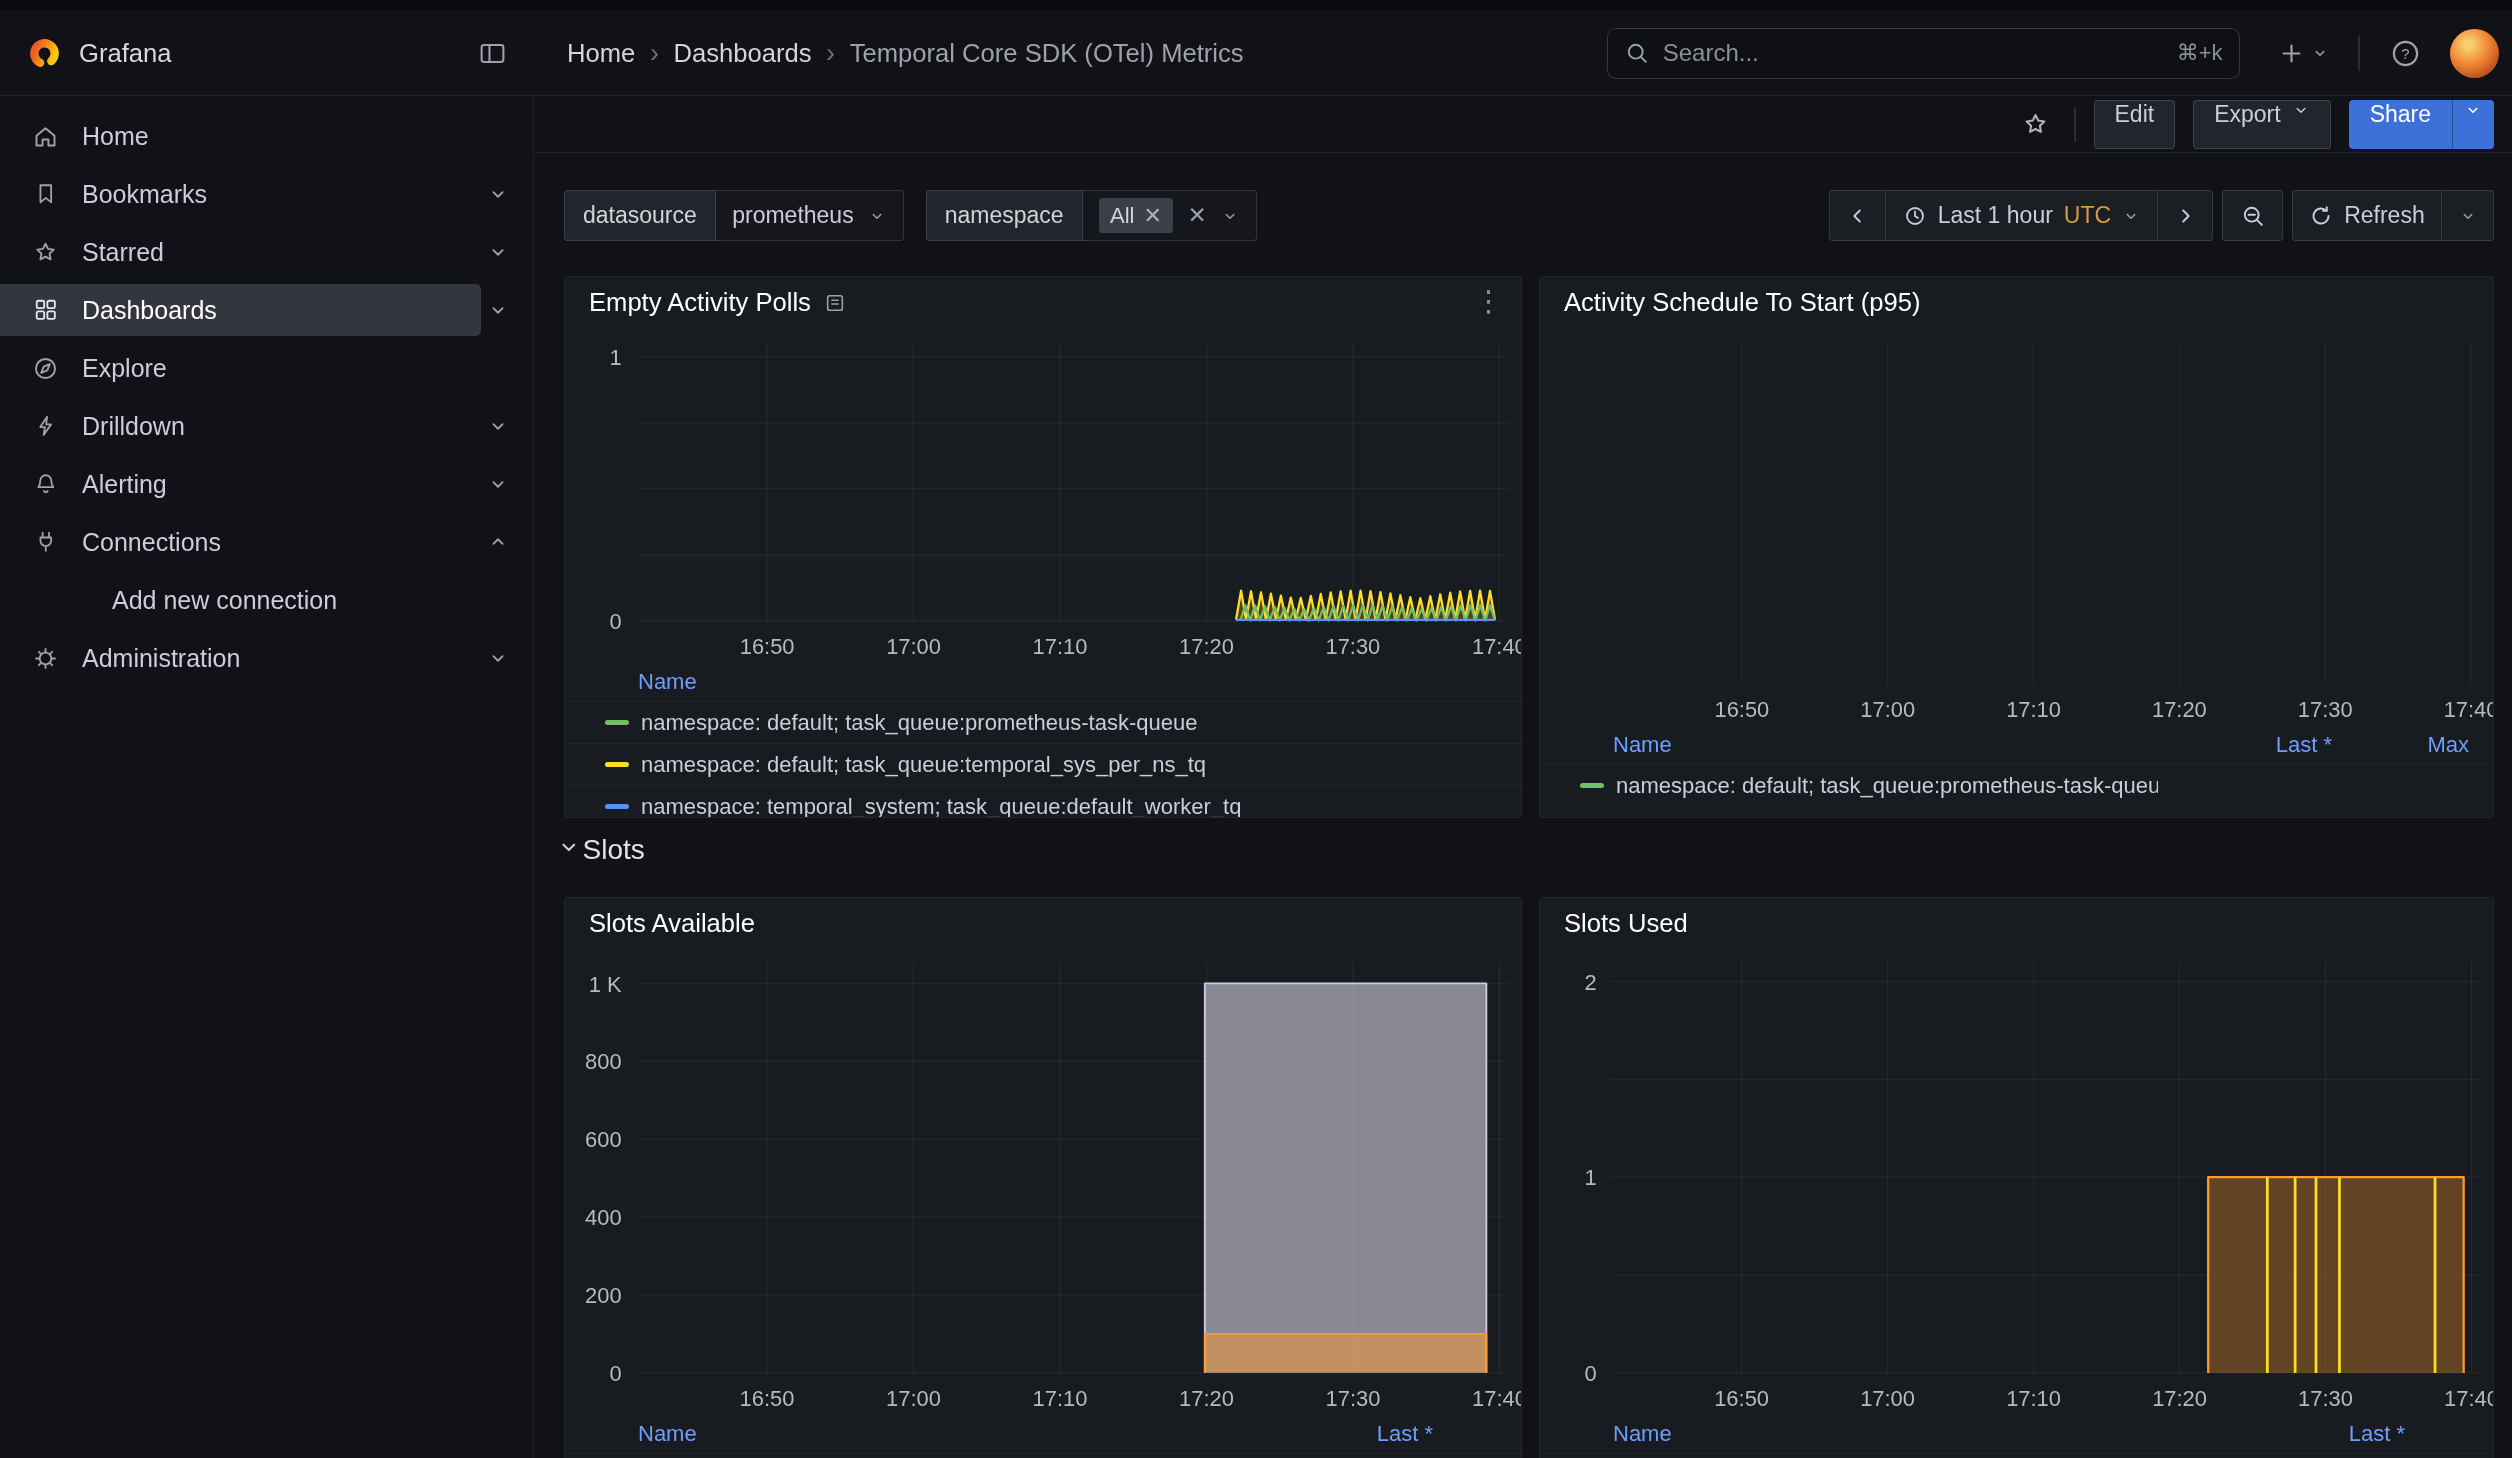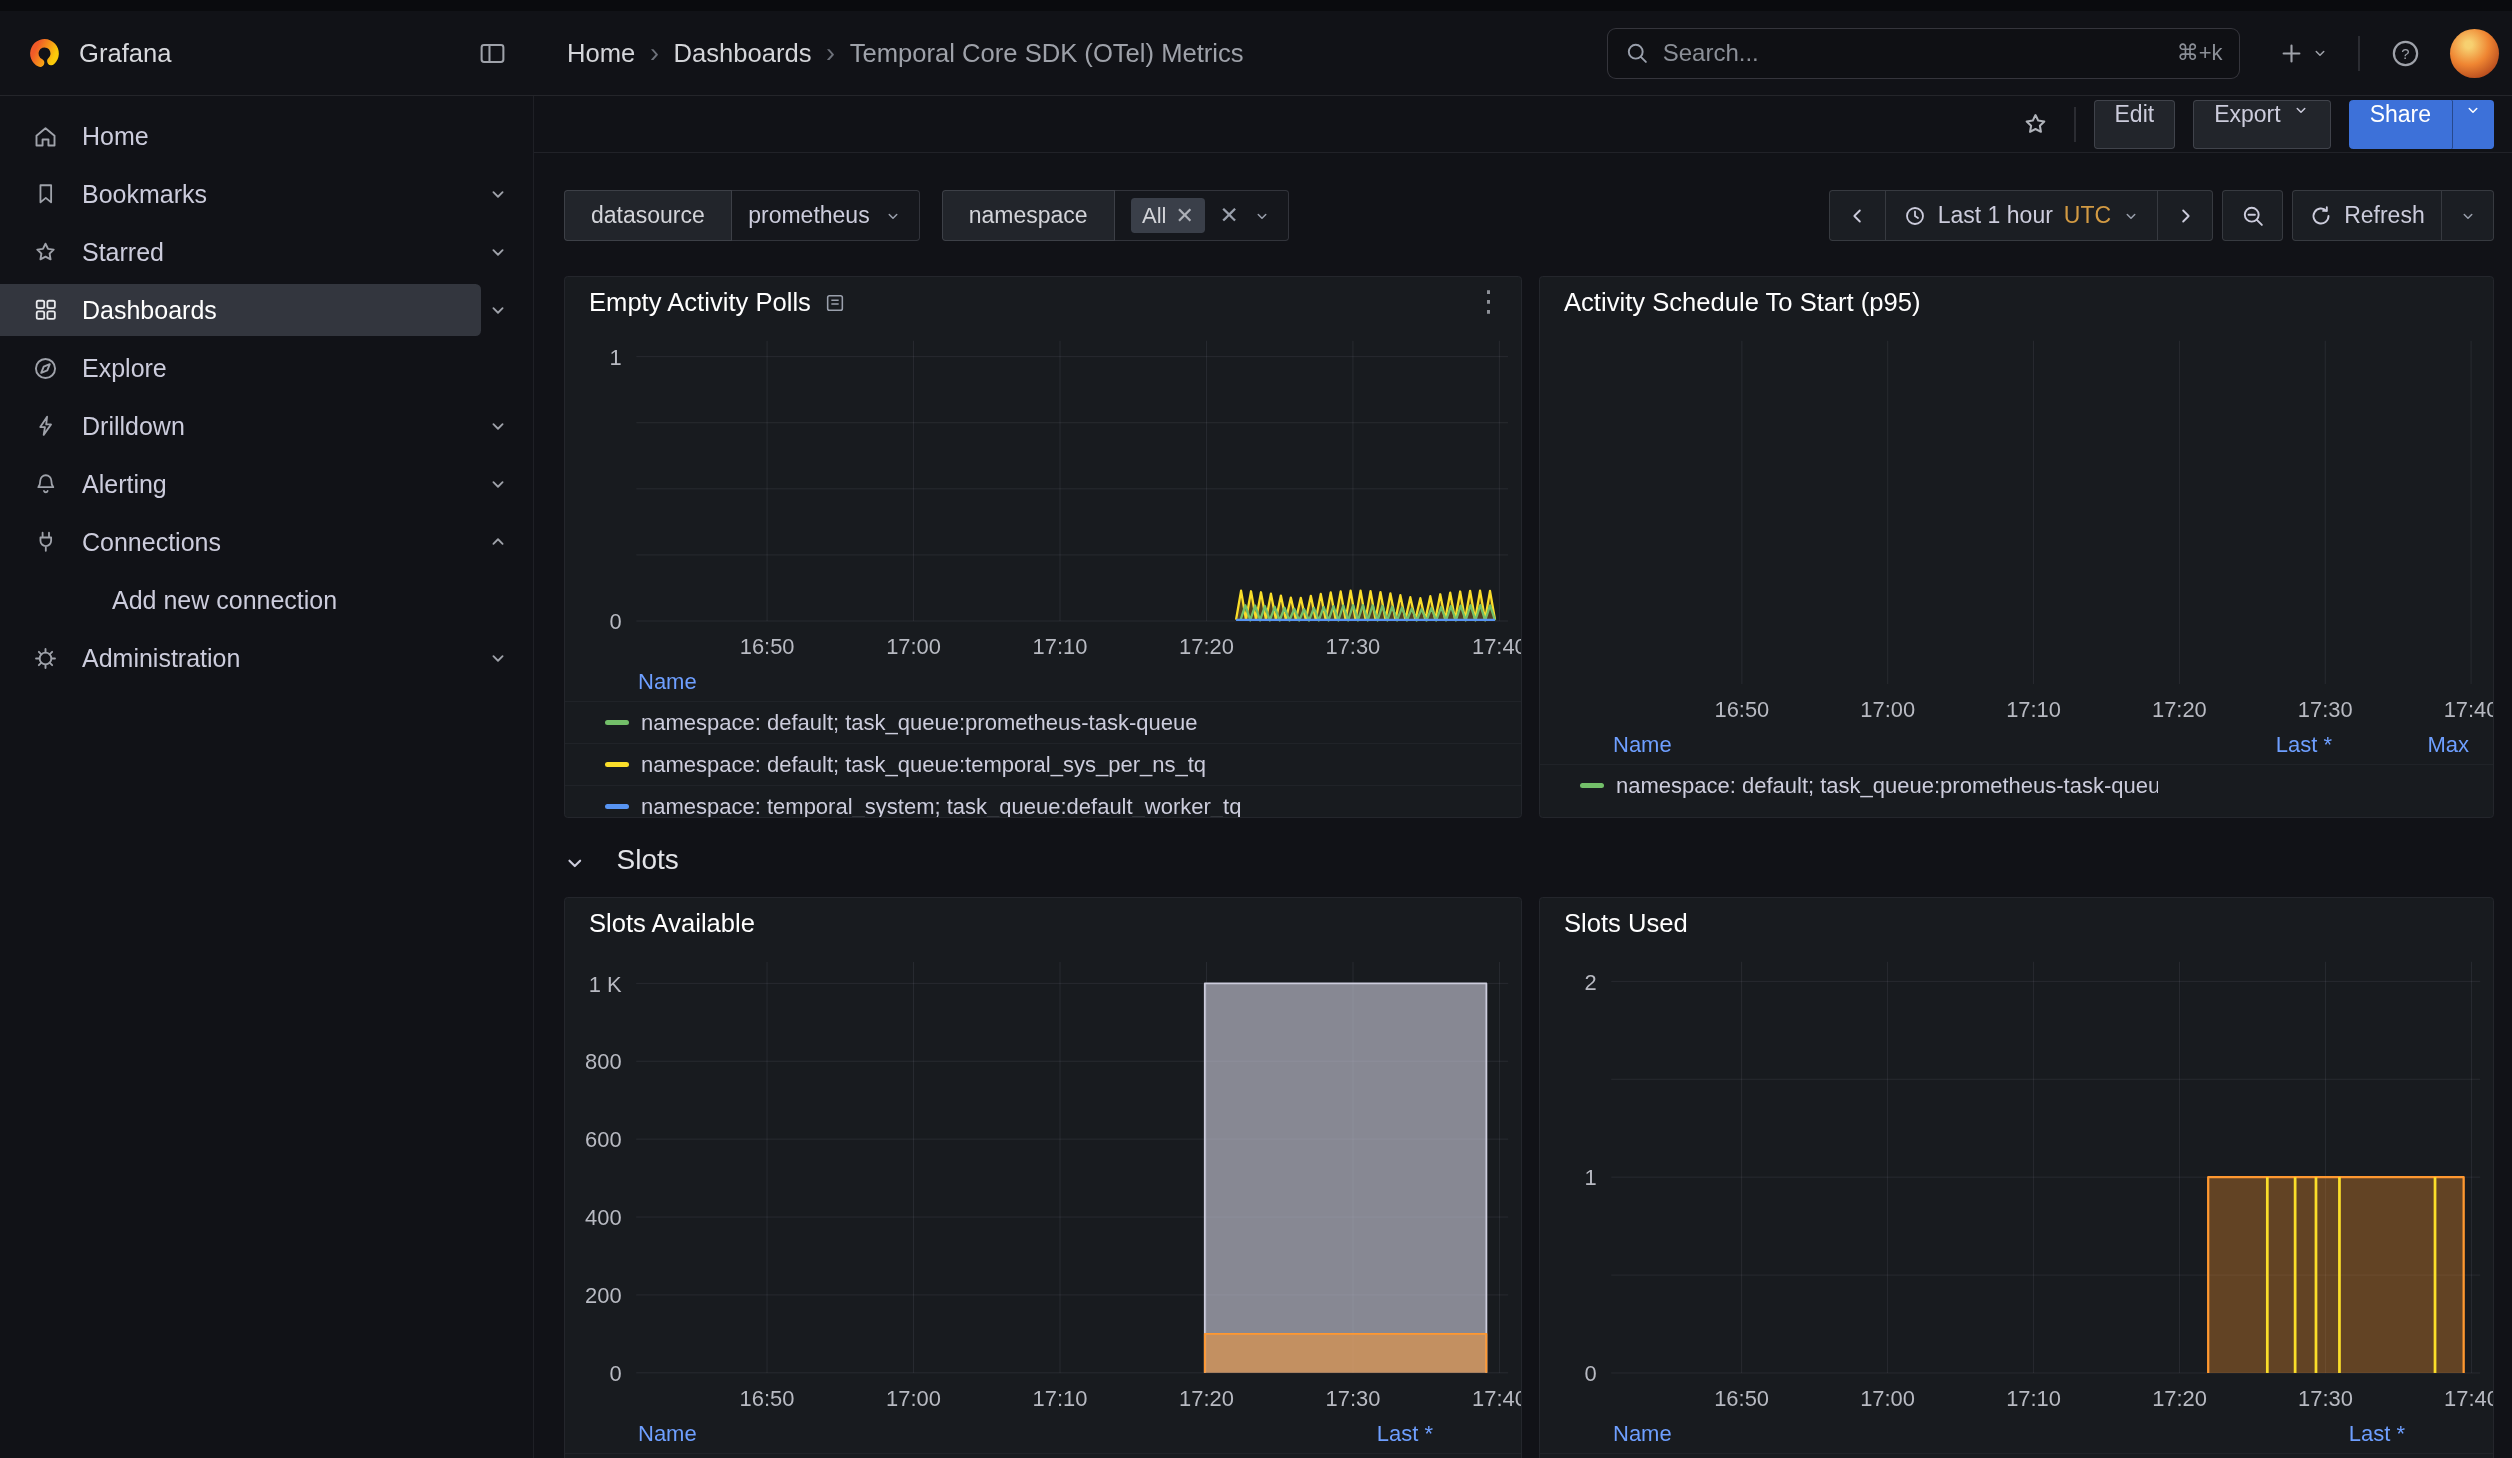--- a/index.html
+++ b/index.html
@@ -55,21 +55,21 @@
     color:#ccccdc;font-size:23px;font-weight:500;display:inline-flex;align-items:flex-start;gap:11px;
     padding:0 20px;cursor:pointer;font-family:inherit}
   .btn-blue{background:#3d71d9;border-color:#3d71d9;color:#fff}
   .split{display:flex}
   .split .seg-main{border-radius:3.7px 0 0 3.7px}
   .split .seg-chev{border-radius:0 3.7px 3.7px 0;border-left:0.9px solid rgba(0,0,0,.35);padding:0 11px;margin-left:0}
 
   .filters{position:absolute;top:91px;left:30px;right:19px;height:57px;display:flex;align-items:center;gap:22px}
   .var{display:flex;height:51px}
   .var-label{background:#22252b;border:0.9px solid rgba(204,204,220,.16);border-radius:3.7px 0 0 3.7px;
-    display:flex;align-items:center;padding:0 26px;font-size:23px;font-weight:500;color:#d3d4d9}
+    display:flex;align-items:center;padding:0 18px;font-size:23px;font-weight:500;color:#d3d4d9}
   .var-value{background:#15171c;border:0.9px solid rgba(204,204,220,.16);border-left:none;border-radius:0 3.7px 3.7px 0;
     display:flex;align-items:center;gap:14.6px;padding:0 16.4px;font-size:23px;cursor:pointer}
   .chip{background:#3a3f49;border-radius:3.7px;padding:4.6px 11px;display:flex;align-items:center;gap:9px;font-size:22px;color:#d3d4d9}
   .chip .x{color:#aeb1b8;font-size:22px;cursor:pointer}
   .dim{color:#9aa0ac}
 
   .timebar{margin-left:auto;display:flex;align-items:center;gap:9px}
   .tgroup{display:flex}
   .tbtn{height:51px;background:#1b1e23;border:0.9px solid rgba(204,204,220,.16);color:#ccccdc;
     display:inline-flex;align-items:center;gap:11px;font-size:23px;font-weight:500;cursor:pointer;
@@ -97,21 +97,21 @@
     font-size:22px;font-weight:500}
   .legend-row{display:flex;align-items:center;height:42px;padding:0 24px 0 40px;font-size:22px;
     border-top:0.9px solid rgba(204,204,220,.05)}
   .lh-name{flex:1;cursor:pointer}
   .marker{width:24px;height:5.5px;border-radius:2.7px;margin-right:12px;flex:0 0 auto}
   .lname{color:#ccccdc;white-space:nowrap;overflow:hidden;flex:1;cursor:pointer}
   .colv{width:174px;text-align:right;flex:0 0 auto}
   .colv2{width:137px;text-align:right;flex:0 0 auto}
   .pr70{padding-right:64px}
 
-  .rowhdr{position:absolute;left:28px;top:738px;height:42px;display:flex;align-items:flex-end;gap:29px;cursor:pointer}
+  .rowhdr{position:absolute;left:22px;top:738px;height:42px;display:flex;align-items:flex-start;gap:1px;cursor:pointer}
   .rowhdr-title{font-size:28px;font-weight:500;color:#e3e4e8}
 </style>
 </head>
 <body>
 
 <div id="app">
   <div class="strip"></div>
 
   <header class="topbar">
     <div class="topbar-left">

